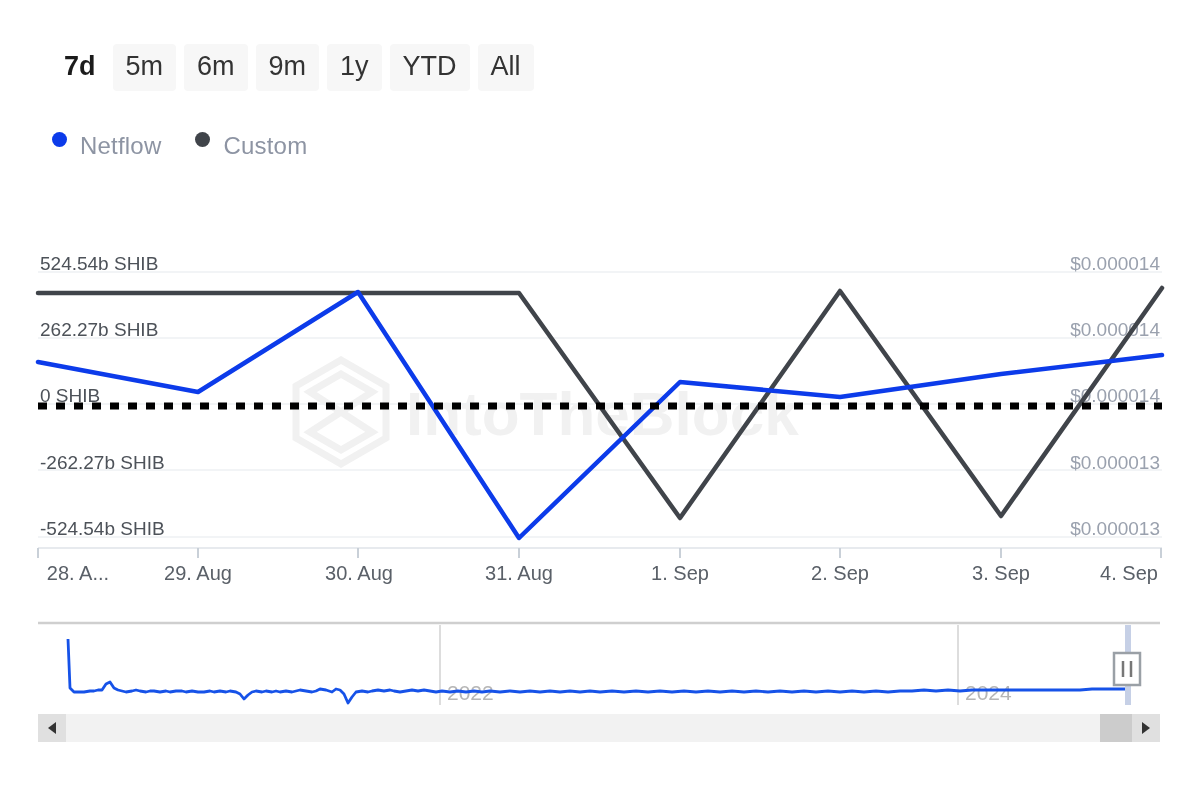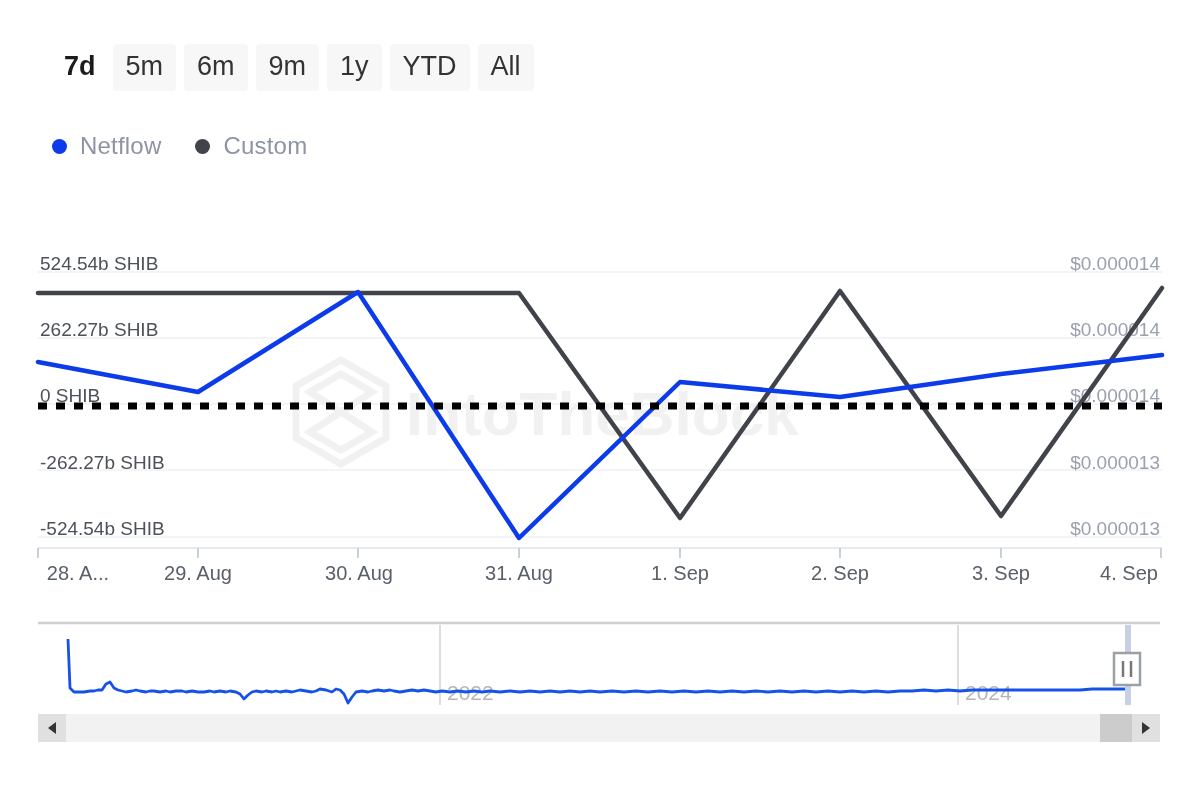--- a/index.html
+++ b/index.html
@@ -49,21 +49,20 @@
   #legend {
     position: absolute;
     left: 52px;
     top: 132px;
     display: flex;
     align-items: center;
     gap: 34px;
   }
   .legend-item {
     display: flex;
-    align-items: center;
     gap: 13px;
     cursor: pointer;
   }
   .legend-dot {
     width: 15px;
     height: 15px;
     border-radius: 50%;
     display: block;
   }
   .legend-label {

